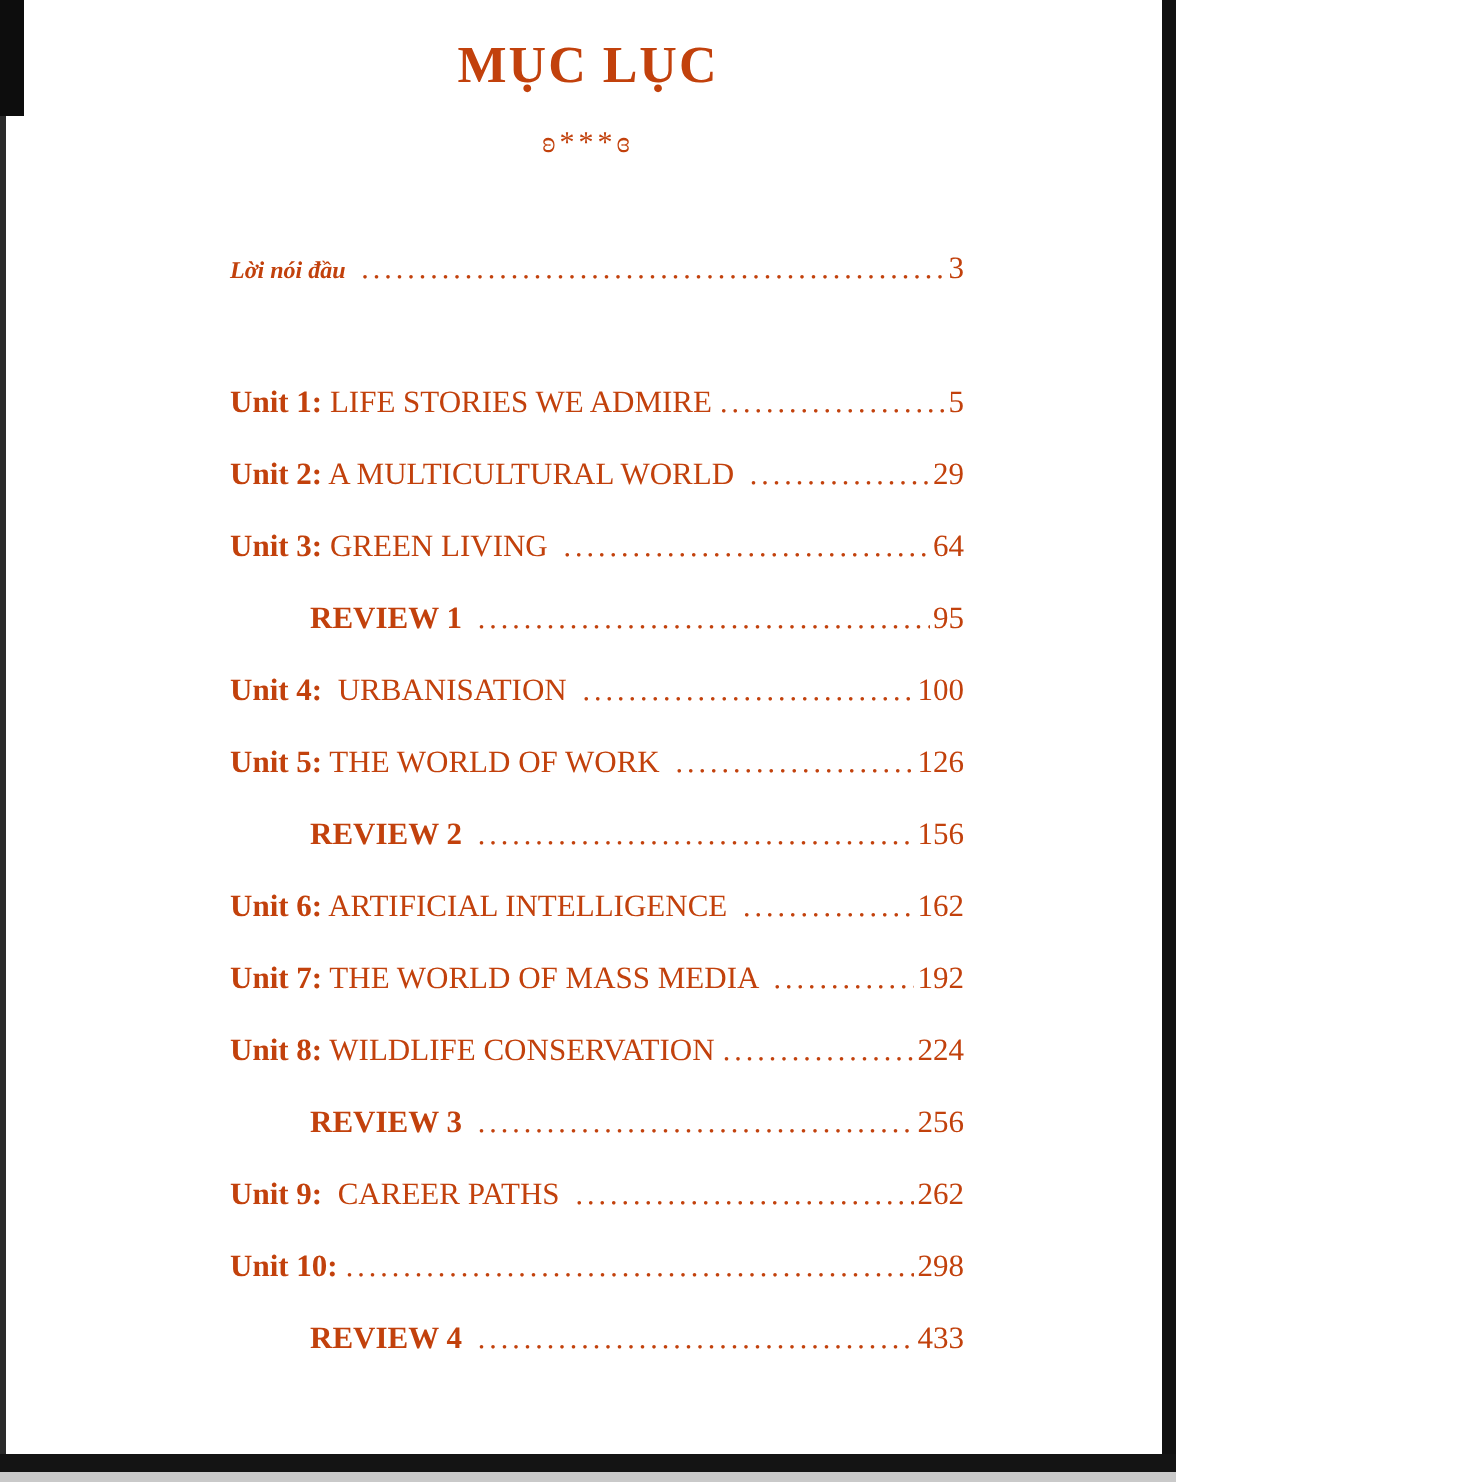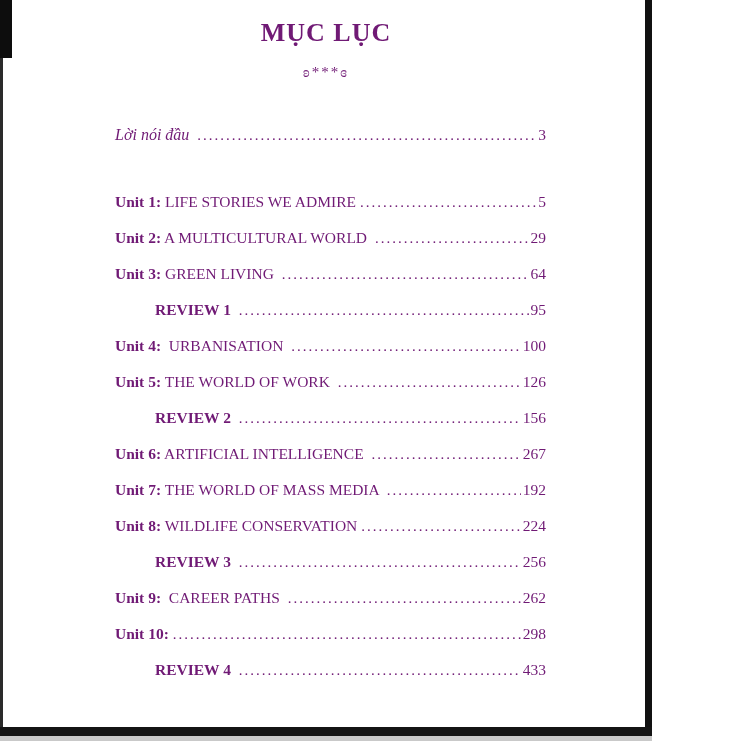--- a/index.html
+++ b/index.html
@@ -1,23 +1,23 @@
 <!DOCTYPE html>
 <html><head>
 <meta charset="utf-8">
 <style>
   html,body { margin:0; padding:0; background:#ffffff; }
   .page {
     position: relative;
-    width: 652px;
+    width: 588px;
     height: 741px;
     background: #ffffff;
     overflow: hidden;
     font-family: "Liberation Serif", serif;
-    color: #701a75;
+    color: #c2410c;
   }
   
   .edge-left {
     position:absolute; left:0; top:0; width:3px; height:100%;
     background:#2a2a2a;
   }
   .corner-tl {
     position:absolute; left:0; top:0; width:12px; height:58px;
     background:#0d0d0d;
   }
@@ -53,21 +53,21 @@
     margin: 44px 106px 0 115px;
   }
   .row {
     display: flex;
     align-items: baseline;
     line-height: 20px;
     font-size: 15.5px;
     margin-bottom: 16px;
   }
   .row.preface { margin-bottom: 47px; }
-  .row.preface .lbl-b { font-style: italic; font-weight: normal; font-size: 16px; }
+  .row.preface .lbl-b { font-style: italic; font-weight: bold; font-size: 12px; }
   .row.unit .lbl-b { font-weight: bold; }
   .row.review { padding-left: 40px; }
   .row.review .lbl-b { font-weight: bold; }
   .lbl-b { white-space: pre; }
   .lbl-r { white-space: pre; }
   .leader {
     flex: 1;
     overflow: hidden;
     white-space: nowrap;
     margin: 0 2px 0 4px;
@@ -135,21 +135,21 @@
       <div class="row review">
         <span class="lbl-b">REVIEW 2 </span>
         <span class="lbl-r"></span>
         <span class="leader">............................................................................................................................................................................................................................</span>
         <span class="pg">156</span>
       </div>
       <div class="row unit">
         <span class="lbl-b">Unit 6:</span>
         <span class="lbl-r"> ARTIFICIAL INTELLIGENCE </span>
         <span class="leader">............................................................................................................................................................................................................................</span>
-        <span class="pg">267</span>
+        <span class="pg">162</span>
       </div>
       <div class="row unit">
         <span class="lbl-b">Unit 7:</span>
         <span class="lbl-r"> THE WORLD OF MASS MEDIA </span>
         <span class="leader">............................................................................................................................................................................................................................</span>
         <span class="pg">192</span>
       </div>
       <div class="row unit">
         <span class="lbl-b">Unit 8:</span>
         <span class="lbl-r"> WILDLIFE CONSERVATION</span>

